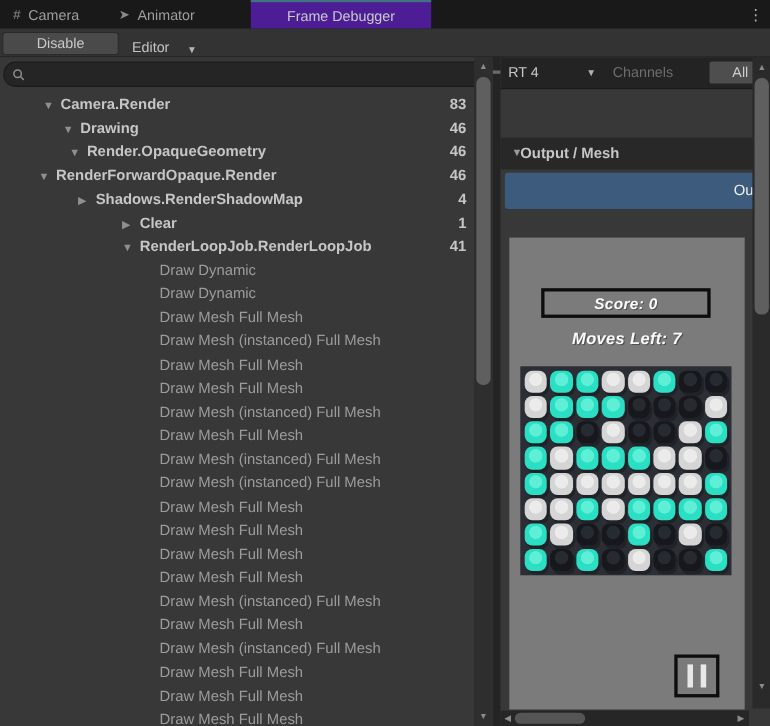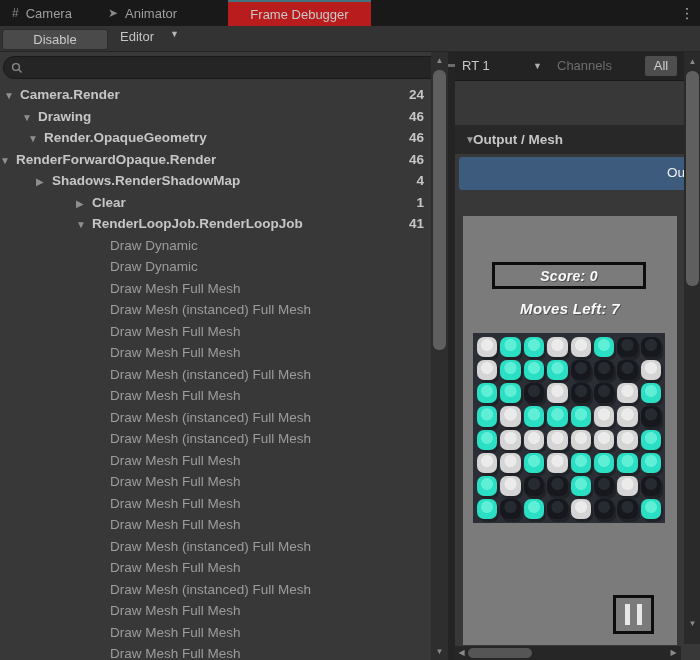--- a/index.html
+++ b/index.html
@@ -9,65 +9,65 @@
     background:#242424; font-family:"Liberation Sans", sans-serif;
     -webkit-font-smoothing:antialiased;
   }
   
   .tabbar { position:absolute; left:0; top:0; width:700px; height:26px; background:#191919; }
   .tab { position:absolute; top:0; height:26px; display:flex; align-items:center; gap:7px;
          padding:0 12px; color:#9e9e9e; font-size:13px; cursor:default; }
   .tab .ticon { font-size:12px; color:#8a8a8a; }
   .tab-scene { left:0; width:96px; }
   .tab-animator { left:96px; width:120px; }
-  .tab-fd { left:228px; width:143px; background:#b91c1c; color:#c9c9c9;
+  .tab-fd { left:228px; width:164px; background:#4c1d95; color:#c9c9c9;
             border-top:2px solid #427380; justify-content:center; }
   .kebab { position:absolute; right:4px; top:3px; width:18px; height:20px; color:#b0b0b0;
            font-size:14px; text-align:center; line-height:20px; }
   
   .toolbar { position:absolute; left:0; top:26px; width:700px; height:26px; background:#333333;
              border-bottom:1px solid #262626; }
   .btn-disable { position:absolute; left:2px; top:3px; width:106px; height:21px; background:#4a4a4a;
                  border:1px solid #2b2b2b; border-radius:3px; color:#c9c9c9; font-size:13px;
                  display:flex; align-items:center; justify-content:center; }
   .dd-editor { position:absolute; left:112px; top:3px; height:21px; padding:0 8px; color:#c3c3c3;
-               font-size:13px; display:flex; align-items:flex-start; gap:16px; }
+               font-size:13px; display:flex; align-items:flex-end; gap:16px; }
   .dd-editor .arr { font-size:9px; color:#b5b5b5; }
   .slider-track { position:absolute; left:190px; top:38px; width:342px; height:3px; background:#6b6b6b; border-radius:2px; }
   .slider-handle { position:absolute; left:521px; top:32px; width:15px; height:15px; border-radius:50%; background:#9b9b9b; }
   .frame-field { position:absolute; left:542px; top:29px; width:64px; height:20px; background:#161616;
                  border:1px solid #060606; border-radius:2px; color:#cfcfcf; font-size:13px;
                  padding-left:5px; line-height:18px; }
   .nav-btn { position:absolute; top:29px; width:28px; height:20px; text-align:center; line-height:20px; font-size:10px; }
   .nav-prev { left:621px; color:#bdbdbd; }
   .nav-next { left:663px; color:#787878; }
   
   .left-panel { position:absolute; left:0; top:52px; width:448px; height:608px; background:#383838; overflow:hidden; }
   .search-field { position:absolute; left:3px; top:4px; width:442px; height:23px; background:#252525;
                   border:1px solid #1a1a1a; border-radius:11px; display:flex; align-items:center; padding-left:7px; }
   .tree { position:absolute; left:0; top:32px; width:430px; height:576px; overflow:hidden; }
-  .trow { position:relative; height:21.5px; line-height:21.5px; font-size:13.5px; white-space:nowrap; }
+  .trow { position:relative; height:21.5px; line-height:21.5px; font-size:13.5px; white-space:nowrap;margin-left:35px; }
   .trow .arw { display:inline-block; width:16px; font-size:10px; color:#8f8f8f; }
   .trow.parent .lab, .trow.parent .cnt { color:#c6c6c6; font-weight:bold; }
   .trow.leaf .lab { color:#9c9c9c; }
   .cnt { position:absolute; right:6px; }
   
   .vsb { position:absolute; top:0; width:17px; background:#2e2e2e; }
   .sb-arrow { position:absolute; left:0; width:17px; height:13px; color:#8a8a8a; font-size:8px;
               text-align:center; line-height:13px; }
   .sb-thumb { position:absolute; left:2px; width:13px; background:#5f5f5f; border-radius:6px; }
   .lp-vsb { left:431px; height:608px; }
   
   .right-panel { position:absolute; left:455px; top:52px; width:245px; height:608px; background:#383838; overflow:hidden; }
   .rt-toolbar { position:absolute; left:0; top:0; width:245px; height:29px; background:#232323;
                 border-bottom:1px solid #191919; }
   .rt-dd { position:absolute; left:7px; top:6px; color:#c8c8c8; font-size:13px; }
   .rt-dd-arr { position:absolute; left:78px; top:9px; color:#b0b0b0; font-size:9px; }
   .channels-lbl { position:absolute; left:102px; top:6px; color:#6d6d6d; font-size:13px; }
-  .all-btn { position:absolute; left:190px; top:4px; width:32px; height:20px; background:#4e4e4e; border-radius:2px;
+  .all-btn { position:absolute; left:190px; top:4px; width:56px; height:20px; background:#4e4e4e; border-radius:2px;
              color:#cfcfcf; font-size:13px; text-align:center; line-height:20px; }
   .event-title { position:absolute; left:0; top:29px; width:245px; height:44px; background:#2c2c2c;
                  color:#8f8f8f; font-size:19.5px; font-weight:bold; line-height:44px; padding-left:7px;
                  white-space:nowrap; overflow:hidden; }
   .foldout { position:absolute; left:0; top:73px; width:245px; height:29px; background:#282828;
              display:flex; align-items:center; }
   .foldout .arw { width:18px; padding-left:10px; font-size:10px; color:#9a9a9a; }
   .foldout .lab { color:#c6c6c6; font-size:13.5px; font-weight:bold; }
   .selbar { position:absolute; left:4px; top:105px; width:250px; height:33px; background:#3d5c7d; border-radius:3px; }
   .selbar .lab { position:absolute; left:208px; top:8px; color:#f0f0f0; font-size:13.5px; }
@@ -124,21 +124,21 @@
   </div>
 
   <div class="left-panel">
     <div class="search-field">
       <svg width="12" height="12" viewBox="0 0 12 12">
         <circle cx="5" cy="5" r="3.4" fill="none" stroke="#8a8a8a" stroke-width="1.4"></circle>
         <line x1="7.6" y1="7.6" x2="10.6" y2="10.6" stroke="#8a8a8a" stroke-width="1.4"></line>
       </svg>
     </div>
     <div class="tree">
-        <div class="trow parent" style="padding-left: 4px;"><span class="arw">▼</span><span class="lab">Camera.Render</span><span class="cnt">24</span></div>
+        <div class="trow parent" style="padding-left: 4px;"><span class="arw">▼</span><span class="lab">Camera.Render</span><span class="cnt">83</span></div>
         <div class="trow parent" style="padding-left: 22px;"><span class="arw">▼</span><span class="lab">Drawing</span><span class="cnt">46</span></div>
         <div class="trow parent" style="padding-left: 28px;"><span class="arw">▼</span><span class="lab">Render.OpaqueGeometry</span><span class="cnt">46</span></div>
         <div class="trow parent" style=""><span class="arw">▼</span><span class="lab">RenderForwardOpaque.Render</span><span class="cnt">46</span></div>
         <div class="trow parent" style="padding-left: 36px;"><span class="arw">▶</span><span class="lab">Shadows.RenderShadowMap</span><span class="cnt">4</span></div>
         <div class="trow parent" style="padding-left: 76px;"><span class="arw">▶</span><span class="lab">Clear</span><span class="cnt">1</span></div>
         <div class="trow parent" style="padding-left: 76px;"><span class="arw">▼</span><span class="lab">RenderLoopJob.RenderLoopJob</span><span class="cnt">41</span></div>
         <div class="trow leaf" style="padding-left: 110px;"><span class="lab">Draw Dynamic</span></div>
         <div class="trow leaf" style="padding-left: 110px;"><span class="lab">Draw Dynamic</span></div>
         <div class="trow leaf" style="padding-left: 110px;"><span class="lab">Draw Mesh Full Mesh</span></div>
         <div class="trow leaf" style="padding-left: 110px;"><span class="lab">Draw Mesh (instanced) Full Mesh</span></div>
@@ -161,21 +161,21 @@
       </div>
     <div class="vsb lp-vsb">
       <div class="sb-arrow" style="top:2px">▲</div>
       <div class="sb-thumb" style="top:18px; height:280px"></div>
       <div class="sb-arrow" style="bottom:2px">▼</div>
     </div>
   </div>
 
   <div class="right-panel">
     <div class="rt-toolbar">
-      <span class="rt-dd">RT 1</span>
+      <span class="rt-dd">RT 4</span>
       <span class="rt-dd-arr">▼</span>
       <span class="channels-lbl">Channels</span>
       <span class="all-btn">All</span>
     </div>
     <div class="foldout">
       <span class="arw">▼</span>
       <span class="lab">Output / Mesh</span>
     </div>
     <div class="selbar">
       <span class="lab">Ou</span>

